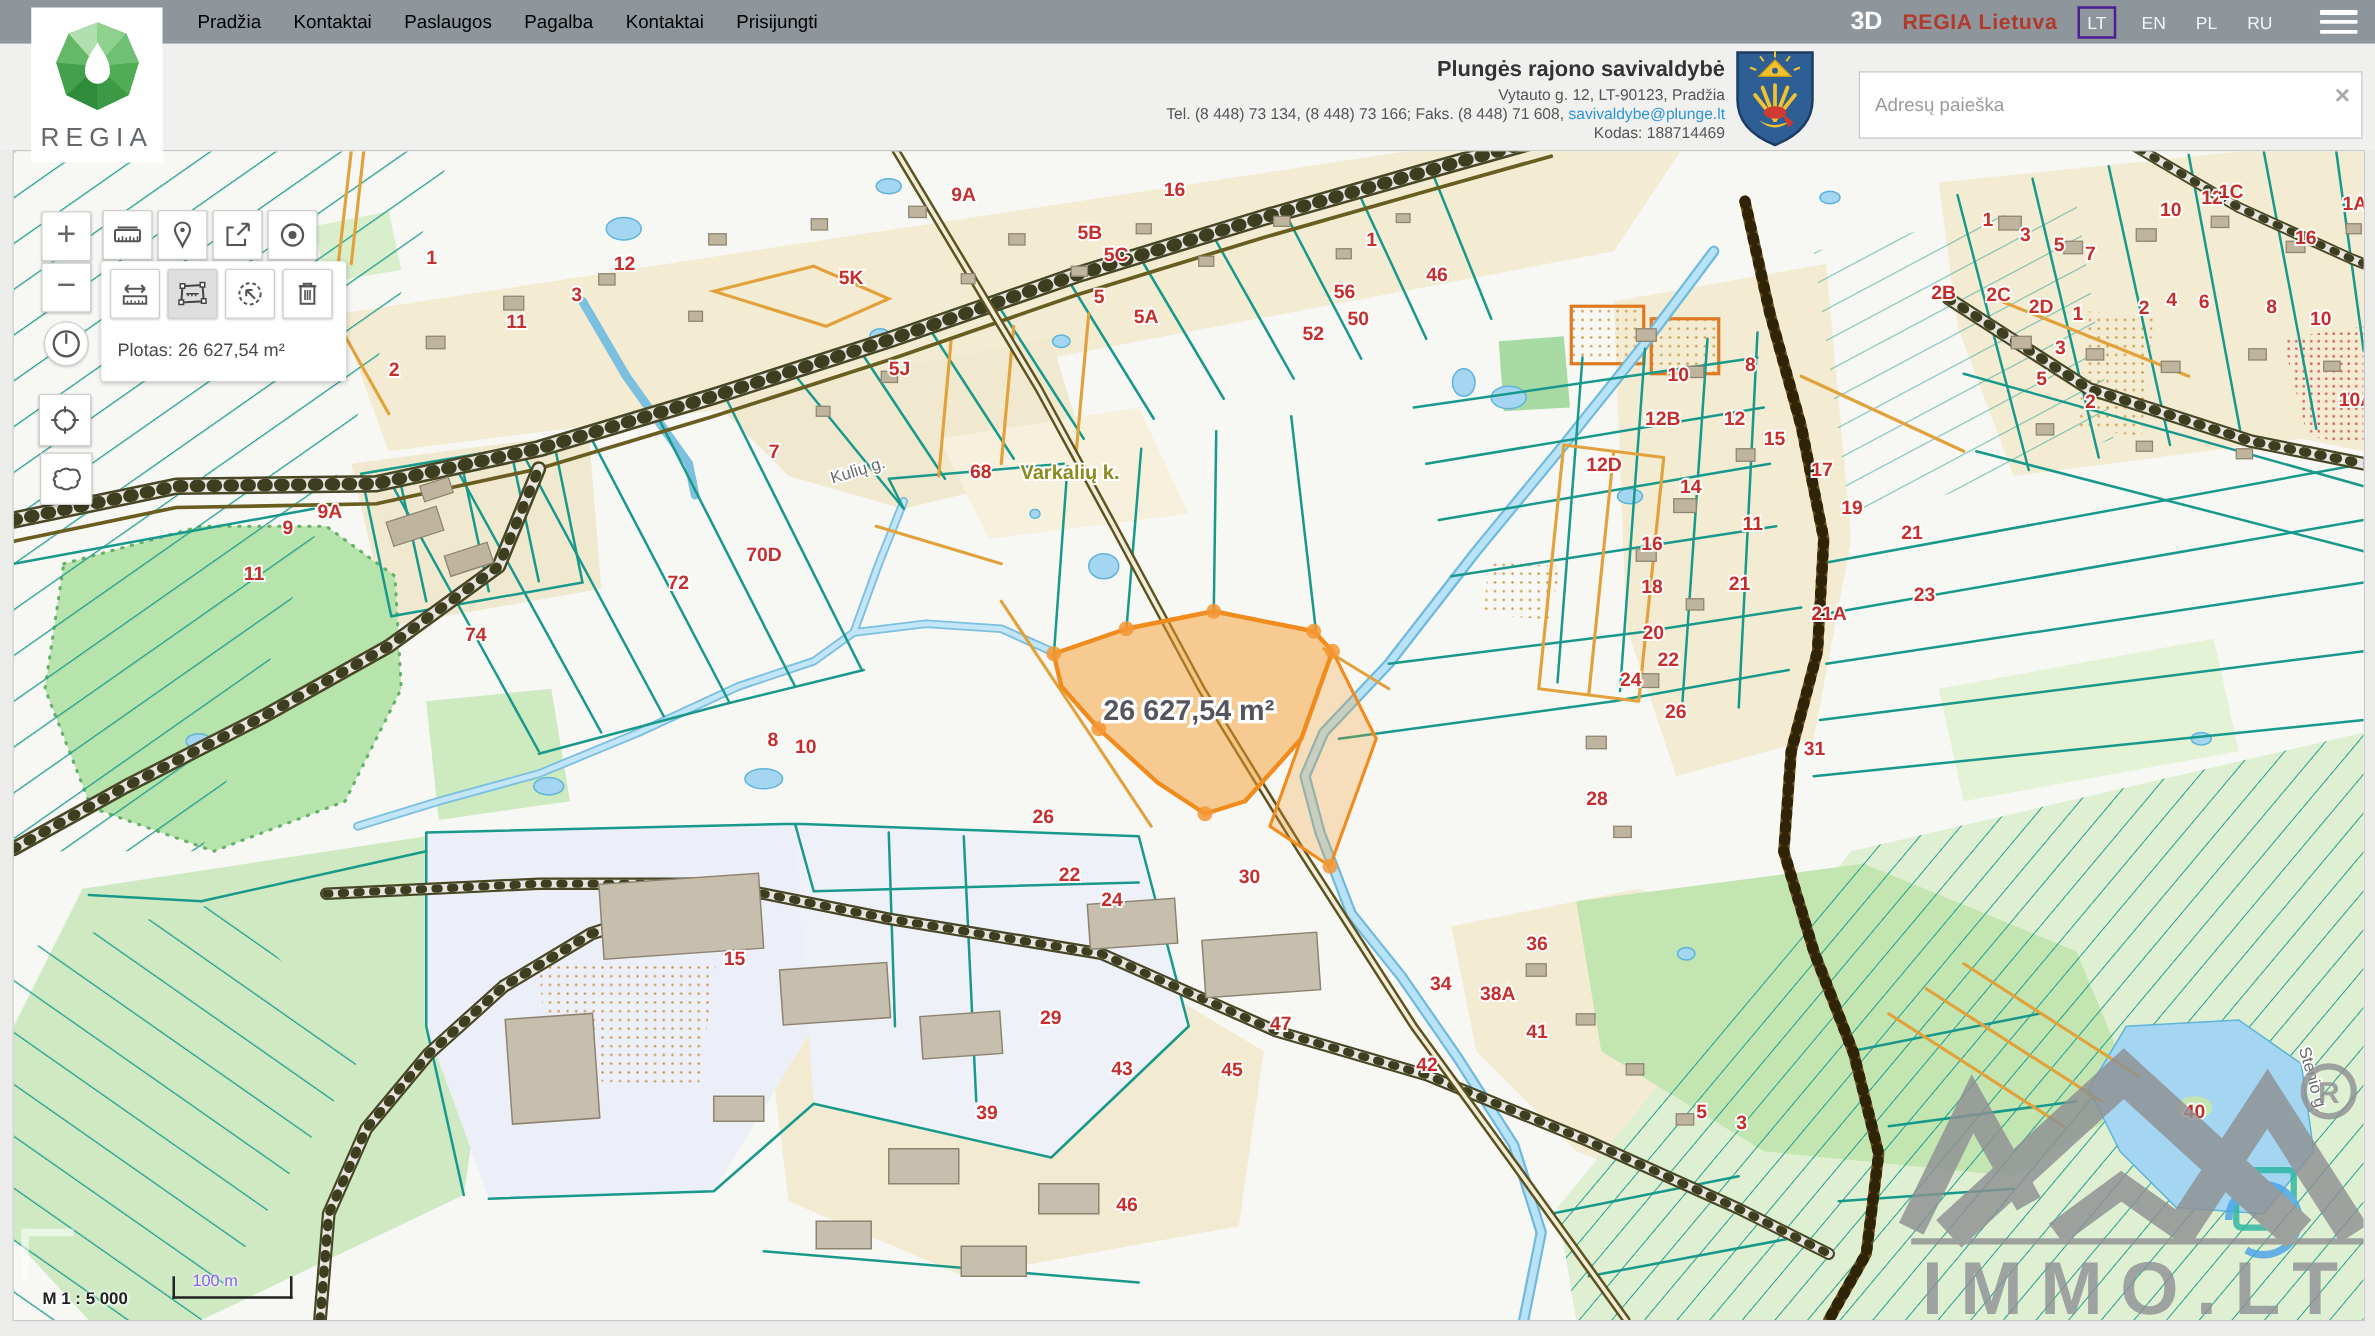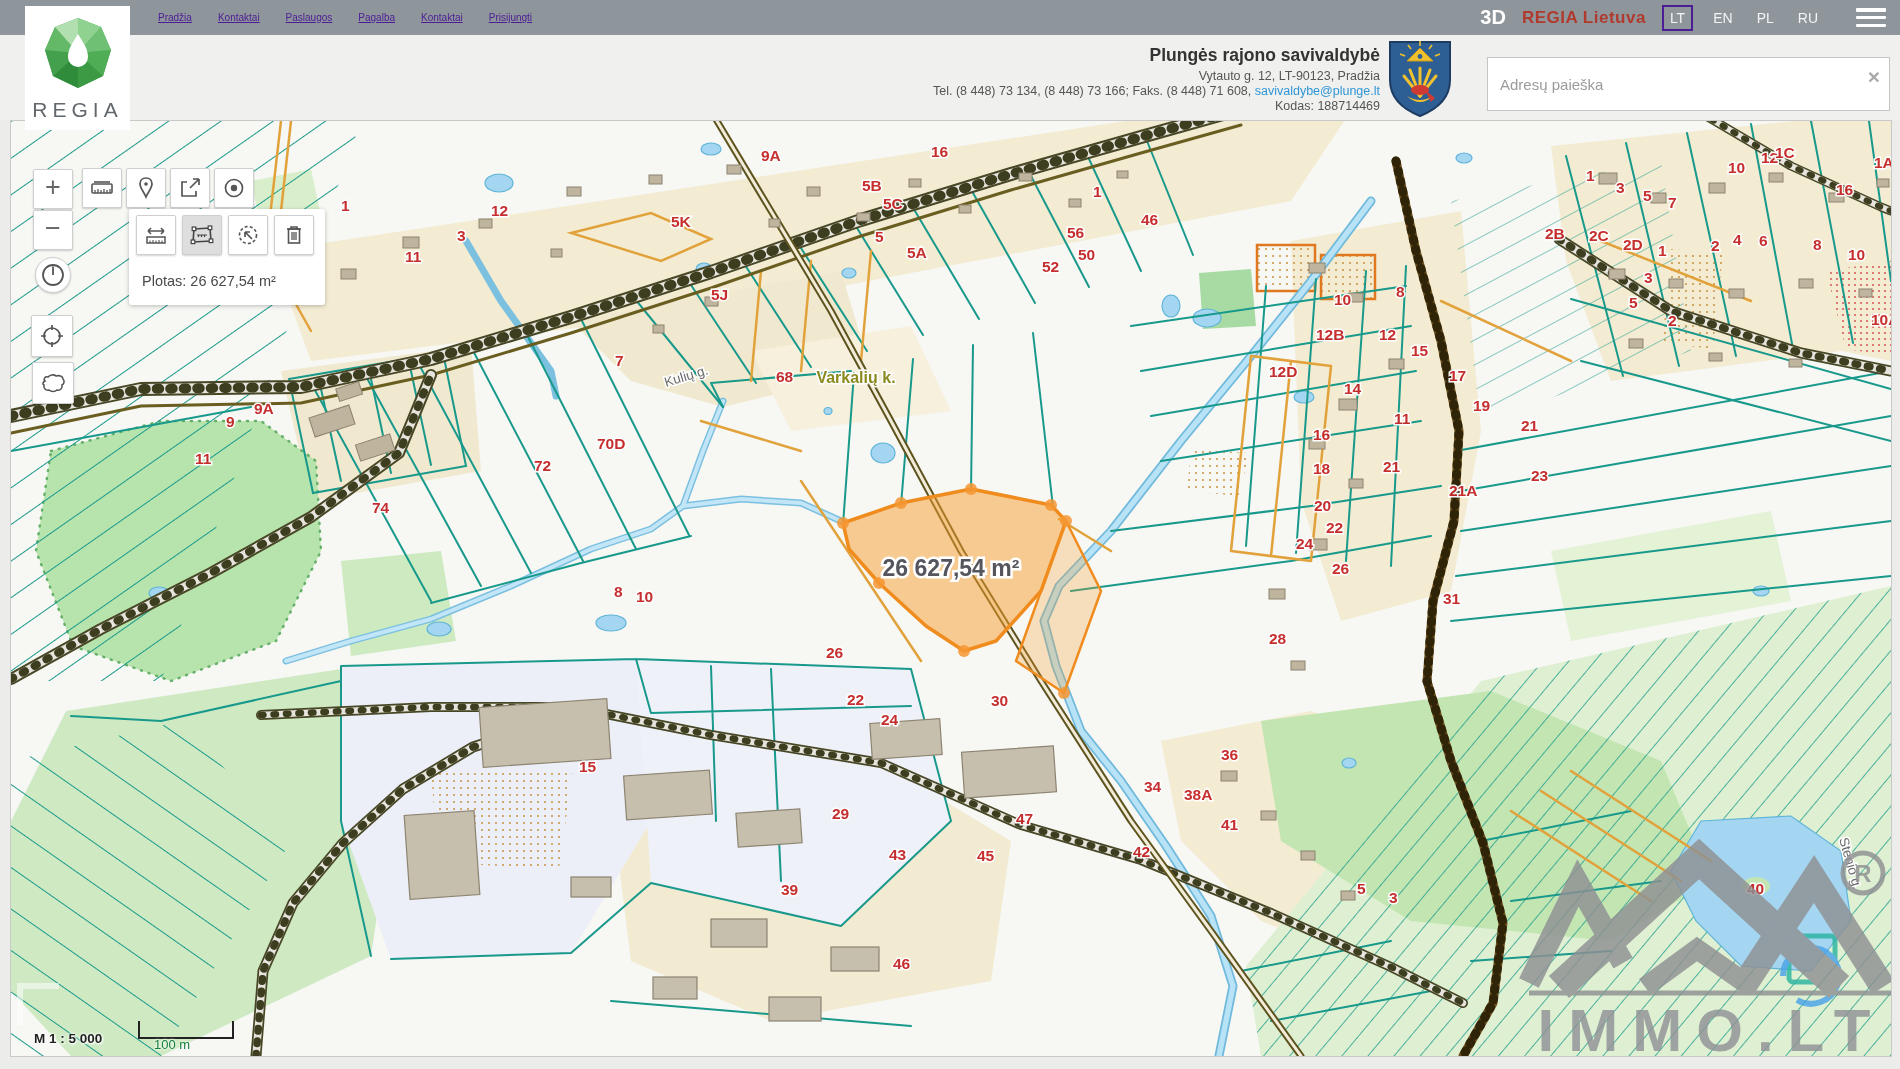--- a/index.html
+++ b/index.html
@@ -1,20 +1,20 @@
 <!DOCTYPE html>
 <html><head>
 <meta charset="utf-8">
 <style>
   html,body{margin:0;padding:0;background:#ececea;font-family:"Liberation Sans",sans-serif;}
   .page{position:relative;width:1900px;height:1069px;overflow:hidden;background:#ececea;}
   
   .topnav{position:absolute;left:0;top:0;width:1900px;height:35px;background:#8e959b;}
   .menu{position:absolute;left:158px;top:0;height:35px;display:flex;align-items:center;gap:26px;}
-  .menu span{color:#4c1d95;font-size:10px;cursor:pointer;white-space:nowrap;text-decoration:underline;}
+  .menu span{color:#000000;font-size:15px;cursor:pointer;white-space:nowrap;}
   .nav-right{position:absolute;right:14px;top:0;height:35px;display:flex;align-items:center;gap:16px;}
   .btn3d{color:#fff;font-weight:bold;font-size:20px;cursor:pointer;}
   .brand{color:#b03a2e;font-weight:bold;font-size:17px;cursor:pointer;letter-spacing:.5px;}
   .lang{color:#f2f4f5;font-size:14px;cursor:pointer;padding:3px 4px;}
   .lang.active{border:2px solid #4c1d95;padding:3px 6px;}
   .hamburger{width:30px;height:19px;display:flex;flex-direction:column;justify-content:space-between;cursor:pointer;margin-left:18px;}
   .hamburger div{height:3.5px;background:#fff;border-radius:1px;}
   
   .logo-tab{position:absolute;left:25px;top:6px;width:105px;height:124px;background:#fff;z-index:5;text-align:center;}
   .logo-tab svg{margin-top:10px;}
@@ -30,29 +30,29 @@
   .searchbox input{width:100%;height:100%;box-sizing:border-box;border:1px solid #c6c6c6;background:#fff;font-size:15px;padding:0 36px 0 12px;color:#444;font-family:"Liberation Sans",sans-serif;}
   .searchbox input::placeholder{color:#9b9b9b;}
   .search-clear{position:absolute;right:10px;top:8px;color:#aaa;font-size:21px;font-weight:bold;cursor:pointer;}
   
   .map{position:absolute;left:10px;top:120px;width:1880px;height:935px;border:1px solid #c9c9c9;background:#f7f7f4;overflow:hidden;}
   .mbtn{position:absolute;width:40px;height:40px;background:#fff;border:1px solid #cfcfcf;border-radius:2px;box-shadow:0 1px 2px rgba(0,0,0,.18);display:flex;align-items:center;justify-content:center;cursor:pointer;box-sizing:border-box;}
   .mbtn svg{display:block;}
   .mbtn.round{border-radius:50%;width:36px;height:36px;}
   .mbtn.active{background:#dedede;}
   .zoomsym{font-size:27px;color:#666;font-weight:400;line-height:1;margin-top:-3px;}
-  .measure-panel{position:absolute;left:70px;top:88px;width:196px;height:96px;background:#fff;border-radius:3px;box-shadow:0 1px 4px rgba(0,0,0,.25);margin-left:48px;}
+  .measure-panel{position:absolute;left:70px;top:88px;width:196px;height:96px;background:#fff;border-radius:3px;box-shadow:0 1px 4px rgba(0,0,0,.25);}
   .measure-row{position:absolute;left:7px;top:6px;display:flex;gap:6px;}
   .measure-row .mbtn{position:static;}
   .measure-label{position:absolute;left:13px;top:64px;font-size:14.5px;color:#4a4a4a;white-space:nowrap;}
   .row1{position:absolute;left:71px;top:47px;display:flex;gap:4px;}
   .row1 .mbtn{position:static;}
   .scale-text{position:absolute;left:23px;top:910px;font-size:13.5px;font-weight:bold;color:#222;text-shadow:0 0 3px #fff,0 0 3px #fff,1px 1px 2px #fff;}
   .scalebar{position:absolute;left:127px;top:900px;width:92px;height:16px;border-left:2px solid #222;border-right:2px solid #222;border-bottom:2px solid #222;}
-  .scalebar-label{position:absolute;left:14px;top:-4px;font-size:13px;color:#15803d;text-shadow:0 0 3px #fff,0 0 3px #fff;white-space:nowrap;margin-top:20px;}
+  .scalebar-label{position:absolute;left:14px;top:-4px;font-size:13px;color:#8b5cf6;text-shadow:0 0 3px #fff,0 0 3px #fff;white-space:nowrap;}
   .wm-kampas{position:absolute;left:6px;top:862px;color:#fff;opacity:.55;font-size:40px;font-weight:bold;display:flex;align-items:center;gap:8px;pointer-events:none;}
   .wm-kampas .kbox{width:36px;height:36px;border:6px solid #fff;border-right:none;border-bottom:none;}
 </style>
 </head>
 <body>
 
 <div class="page">
 
   <div class="topnav">
     <nav class="menu">

